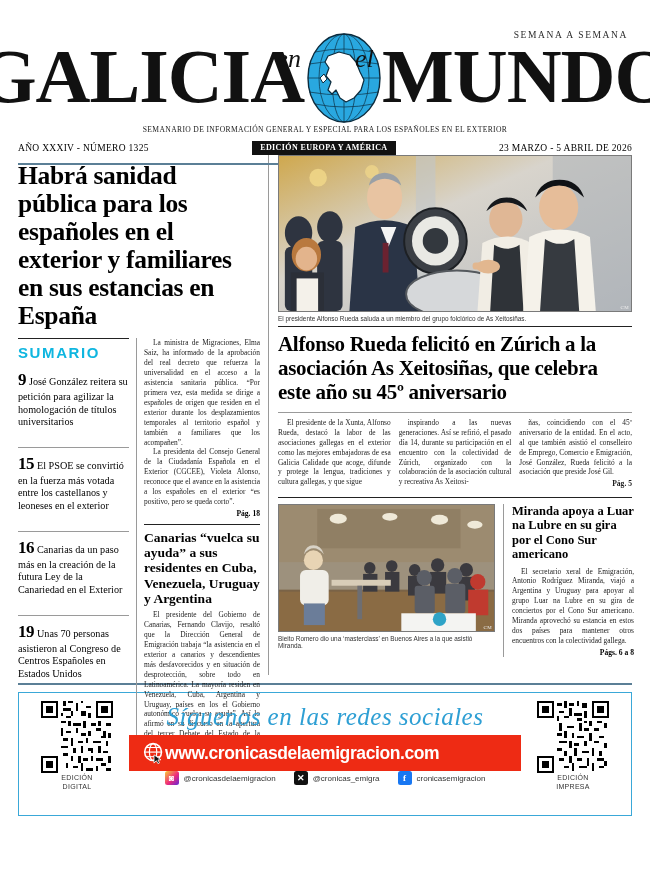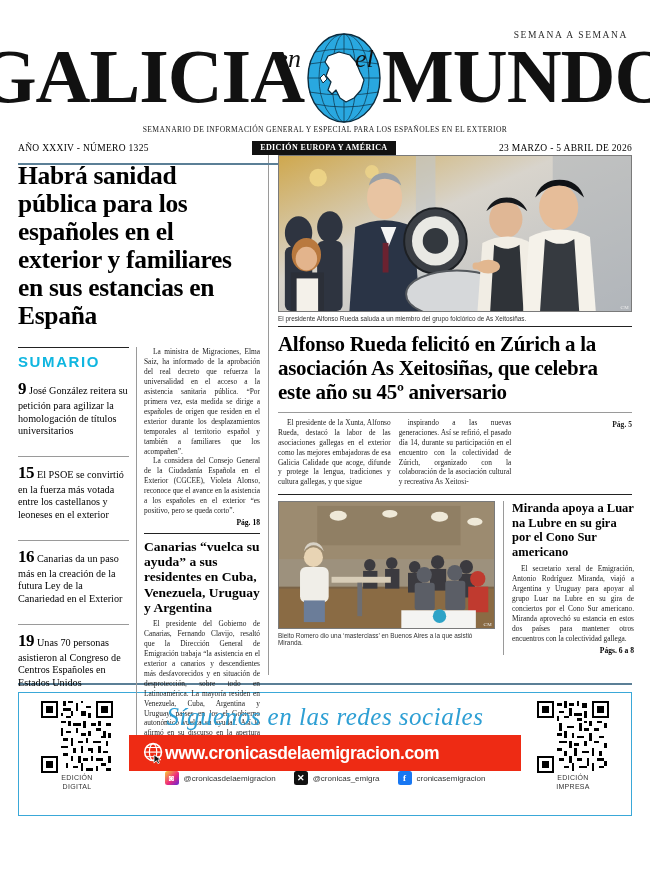--- a/index.html
+++ b/index.html
@@ -136,21 +136,21 @@
     font-size: 25.5px;
     font-weight: bold;
     line-height: 1.1;
     letter-spacing: -0.3px;
     margin-top: 7px;
     padding-bottom: 6px;
   }
 
   .lead-body {
     display: flex;
-    margin-top: 11px;
+    margin-top: 2px;
   }
 
   .sumario-col { width: 118px; flex: none; padding-right: 7px; }
   .lead-text-col {
     width: 124px; flex: none;
     border-left: 1px solid #9a9a9a;
     padding-left: 7px;
   }
 
   .sumario-title {
@@ -427,21 +427,21 @@
             <span class="sum-num">16</span><span>Canarias da un paso más en la creación de la futura Ley de la Canariedad en el Exterior</span>
           </div>
           <div class="sum-item">
             <span class="sum-num">19</span><span>Unas 70 personas asistieron al Congreso de Centros Españoles en Estados Unidos</span>
           </div>
         </div>
 
         <div class="lead-text-col">
           <div class="body-text">
             <p>La ministra de Migraciones, Elma Saiz, ha informado de la aprobación del real decreto que refuerza la universalidad en el acceso a la asistencia sanitaria pública. “Por primera vez, esta medida se dirige a españoles de origen que residen en el exterior durante los desplazamientos temporales al territorio español y también a familiares que los acompañen”.</p>
-            <p>La considera del Consejo General de la Ciudadanía Española en el Exterior (CGCEE), Violeta Alonso, reconoce que el avance en la asistencia a los españoles en el exterior “es positivo, pero se queda corto”.</p>
+            <p>La presidenta del Consejo General de la Ciudadanía Española en el Exterior (CGCEE), Violeta Alonso, reconoce que el avance en la asistencia a los españoles en el exterior “es positivo, pero se queda corto”.</p>
           </div>
           <div class="pag">Pág. 18</div>
 
           <div class="canarias-block">
             <h2 class="canarias-head">Canarias “vuelca su ayuda” a sus residentes en Cuba, Venezuela, Uruguay y Argentina</h2>
             <div class="body-text">
               <p>El presidente del Gobierno de Canarias, Fernando Clavijo, resaltó que la Dirección General de Emigración trabaja “la asistencia en el exterior a canarios y descendientes más desfavorecidos y en situación de desprotección, sobre todo en Latinoamérica. La mayoría residen en Venezuela, Cuba, Argentina y Uruguay, países en los el Gobierno autonómico vuelca su ayuda”. Así lo afirmó en su discurso en la apertura del tercer Debate del Estado de la Nacionalidad de la legislatura.</p>
             </div>
             <div class="pag">Pág. 16</div>
           </div>
@@ -517,20 +517,21 @@
       <h1 class="zurich-head">Alfonso Rueda felicitó en Zúrich a la asociación As Xeitosiñas, que celebra este año su 45º aniversario</h1>
 
       <div class="three-cols">
         <div class="body-text">
           <p>El presidente de la Xunta, Alfonso Rueda, destacó la labor de las asociaciones gallegas en el exterior como las mejores embajadoras de esa Galicia Calidade que acoge, difunde y protege la lengua, tradiciones y cultura gallegas, y que sigue</p>
         </div>
         <div class="body-text">
           <p>inspirando a las nuevas generaciones. Así se refirió, el pasado día 14, durante su participación en el encuentro con la colectividad de Zúrich, organizado con la colaboración de la asociación cultural y recreativa As Xeitosi-</p>
         </div>
         <div class="body-text">
+          <p>ñas, coincidiendo con el 45º aniversario de la entidad. En el acto, al que también asistió el conselleiro de Emprego, Comercio e Emigración, José González, Rueda felicitó a la asociación que preside José Gil.</p>
           <div class="pag">Pág. 5</div>
         </div>
       </div>
 
       <div class="lower-row">
         <div class="lower-photo-col">
           <div class="photo bottom">
             <svg viewBox="0 0 225 128" preserveAspectRatio="none" xmlns="http://www.w3.org/2000/svg" style="width:100%;height:100%;display:block">
               <rect width="225" height="128" fill="#b9a88c"></rect>
               <rect x="0" y="0" width="225" height="58" fill="#9c8b70"></rect>

